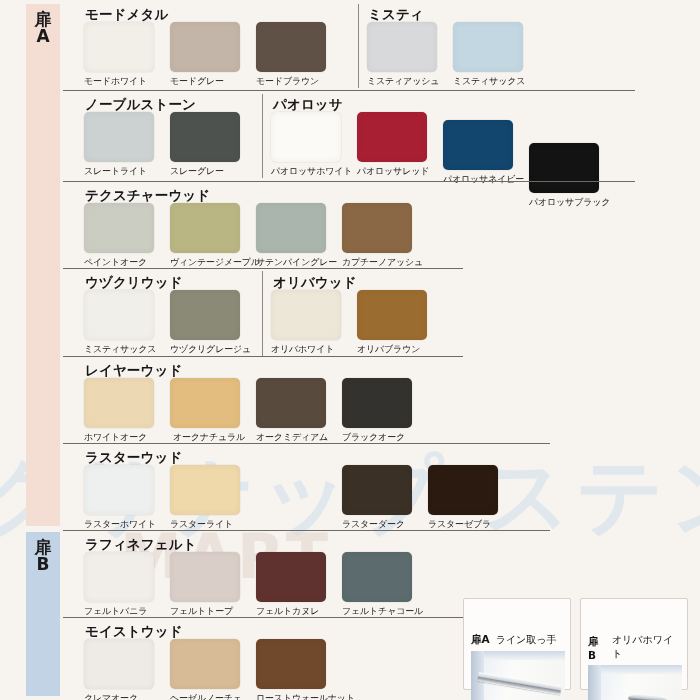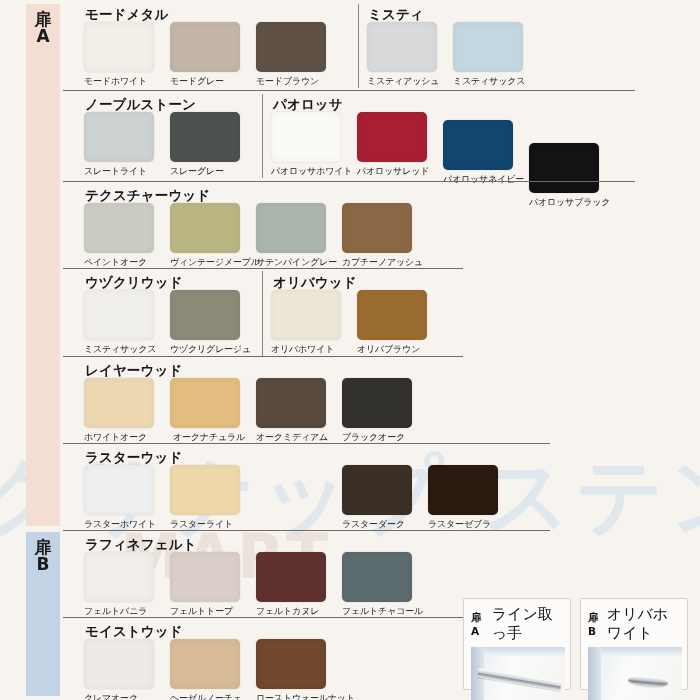--- a/index.html
+++ b/index.html
@@ -79,28 +79,28 @@
     font-size:9px;color:#16161a;white-space:nowrap;letter-spacing:-.02em;
   }
 
   
   #legend{position:absolute;left:463px;top:598px;width:228px;height:92px;display:flex;gap:9px;}
   .legend-box{
     width:108px;height:92px;background:#fdfcfb;
     border:1px solid #d8cfc6;border-radius:2px;
     box-sizing:border-box;padding:6px 6px 0 7px;
   }
-  .legend-head{display:flex;align-items:center;gap:6px;}
+  .legend-head{display:flex;align-items:flex-end;gap:6px;margin-top:28px;}
   .legend-door{
     font-family:"DejaVu Sans","Liberation Sans",sans-serif;
     font-size:10.5px;font-weight:bold;color:#111;
   }
   .legend-name{
     font-family:Liberation Serif, serif;
-    font-size:15px;color:#111;
+    font-size:10px;color:#111;
   }
   .legend-pic{
     margin-top:4px;width:94px;height:59px;border-radius:1px;position:relative;overflow:hidden;
     background:linear-gradient(105deg,#dfe6ef 0%,#eef2f6 16%,#fbfbfa 42%,#f4f4f2 100%);
   }
   .lp-edge{position:absolute;left:0;top:0;width:13px;height:100%;
     background:linear-gradient(90deg,#b9c6d6,#dfe6ee);}
   .lp-top{position:absolute;left:0;top:0;width:100%;height:9px;
     background:linear-gradient(180deg,#cdd9e5,#f2f4f5);}
   .lp-line{position:absolute;left:7px;top:21px;width:84px;height:9px;

